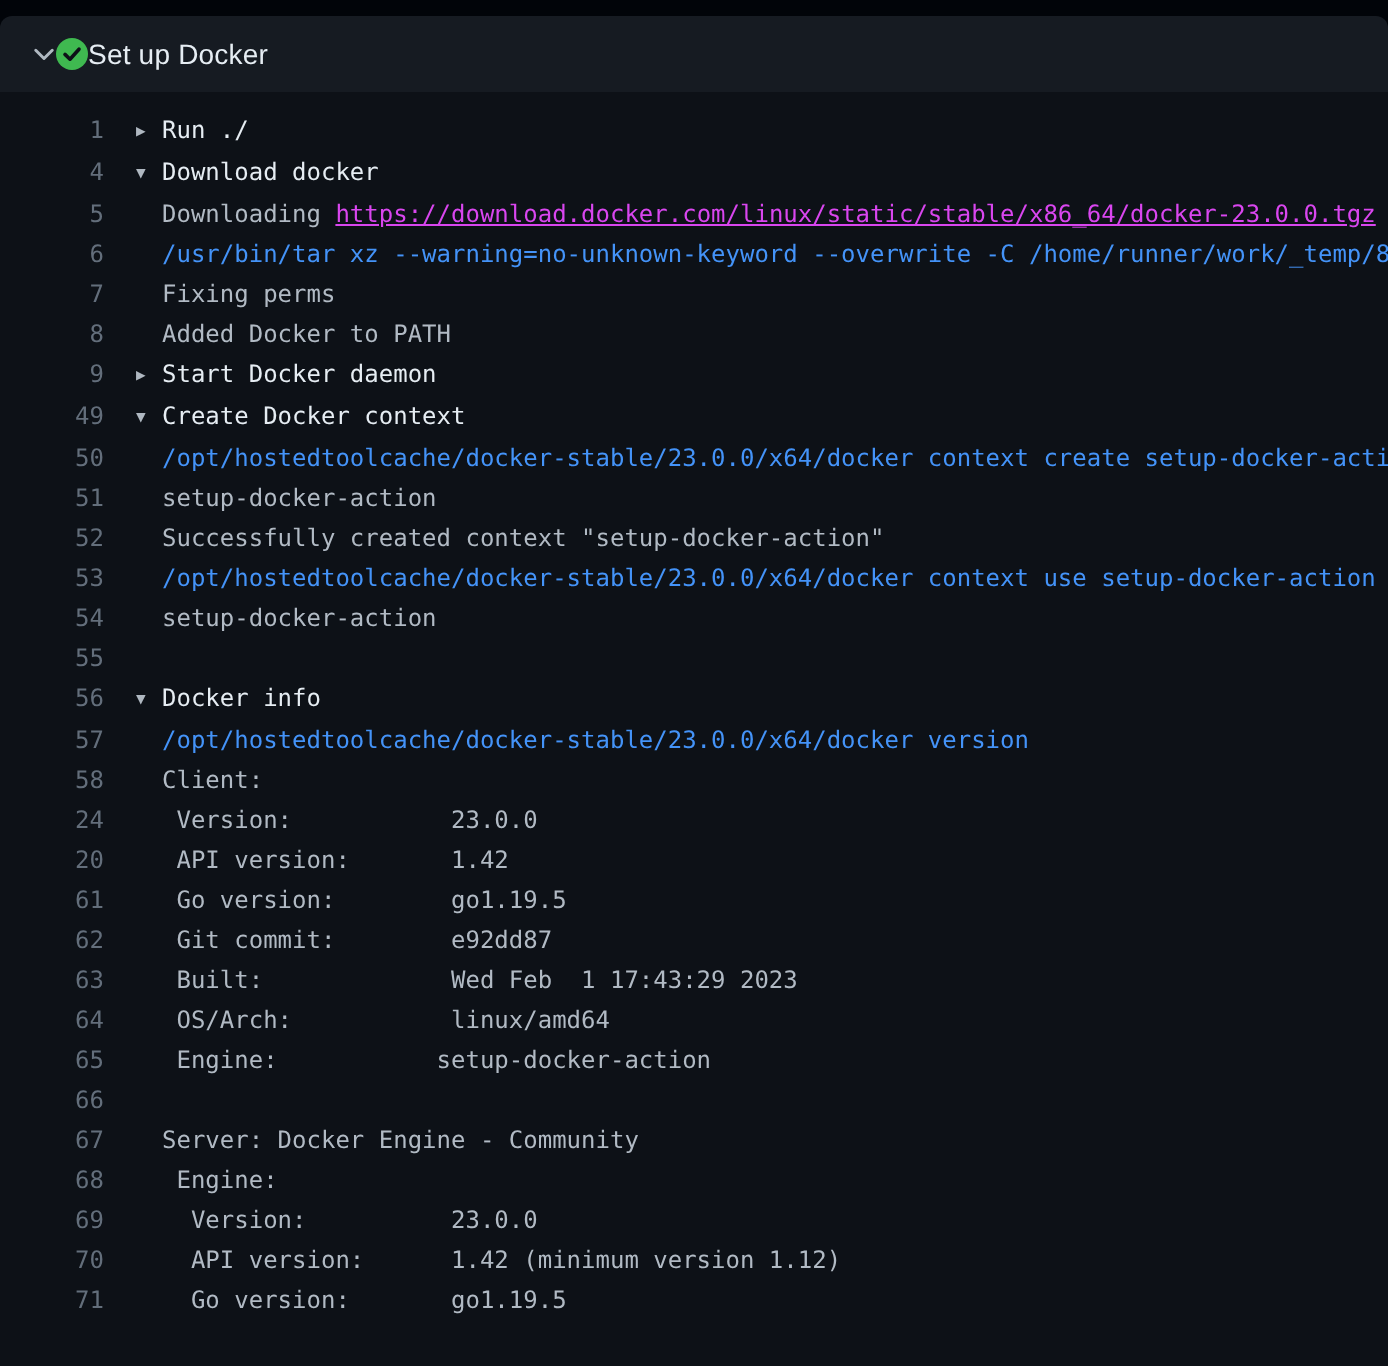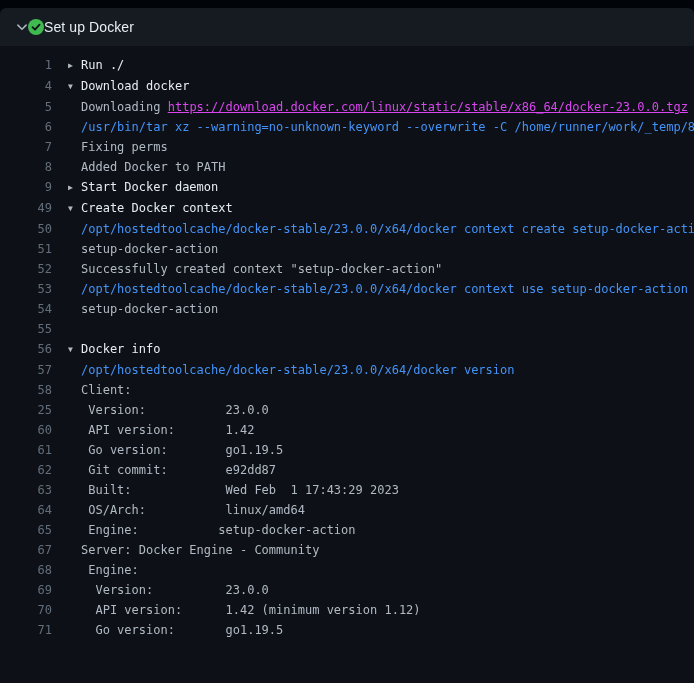--- a/index.html
+++ b/index.html
@@ -100,27 +100,28 @@
       <div class="row"><span class="num">49</span><span class="content group"><span class="arrow">▼</span><span>Create Docker context</span></span></div>
       <div class="row"><span class="num">50</span><span class="content command">/opt/hostedtoolcache/docker-stable/23.0.0/x64/docker context create setup-docker-action</span></div>
       <div class="row"><span class="num">51</span><span class="content text">setup-docker-action</span></div>
       <div class="row"><span class="num">52</span><span class="content text">Successfully created context "setup-docker-action"</span></div>
       <div class="row"><span class="num">53</span><span class="content command">/opt/hostedtoolcache/docker-stable/23.0.0/x64/docker context use setup-docker-action</span></div>
       <div class="row"><span class="num">54</span><span class="content text">setup-docker-action</span></div>
       <div class="row"><span class="num">55</span></div>
       <div class="row"><span class="num">56</span><span class="content group"><span class="arrow">▼</span><span>Docker info</span></span></div>
       <div class="row"><span class="num">57</span><span class="content command">/opt/hostedtoolcache/docker-stable/23.0.0/x64/docker version</span></div>
       <div class="row"><span class="num">58</span><span class="content text">Client:</span></div>
-      <div class="row"><span class="num">25</span><span class="content text"> Version:           23.0.0</span></div>
-      <div class="row"><span class="num">60</span><span class="content text"> API version:       1.42</span></div>
+      <div class="row"><span class="num">24</span><span class="content text"> Version:           23.0.0</span></div>
+      <div class="row"><span class="num">20</span><span class="content text"> API version:       1.42</span></div>
       <div class="row"><span class="num">61</span><span class="content text"> Go version:        go1.19.5</span></div>
       <div class="row"><span class="num">62</span><span class="content text"> Git commit:        e92dd87</span></div>
       <div class="row"><span class="num">63</span><span class="content text"> Built:             Wed Feb  1 17:43:29 2023</span></div>
       <div class="row"><span class="num">64</span><span class="content text"> OS/Arch:           linux/amd64</span></div>
       <div class="row"><span class="num">65</span><span class="content text"> Engine:           setup-docker-action</span></div>
+      <div class="row"><span class="num">66</span><span class="content blank"></span></div>
       <div class="row"><span class="num">67</span><span class="content text">Server: Docker Engine - Community</span></div>
       <div class="row"><span class="num">68</span><span class="content text"> Engine:</span></div>
       <div class="row"><span class="num">69</span><span class="content text">  Version:          23.0.0</span></div>
       <div class="row"><span class="num">70</span><span class="content text">  API version:      1.42 (minimum version 1.12)</span></div>
       <div class="row"><span class="num">71</span><span class="content text">  Go version:       go1.19.5</span></div>
     </div>
 
 </div>
 
 </body></html>

